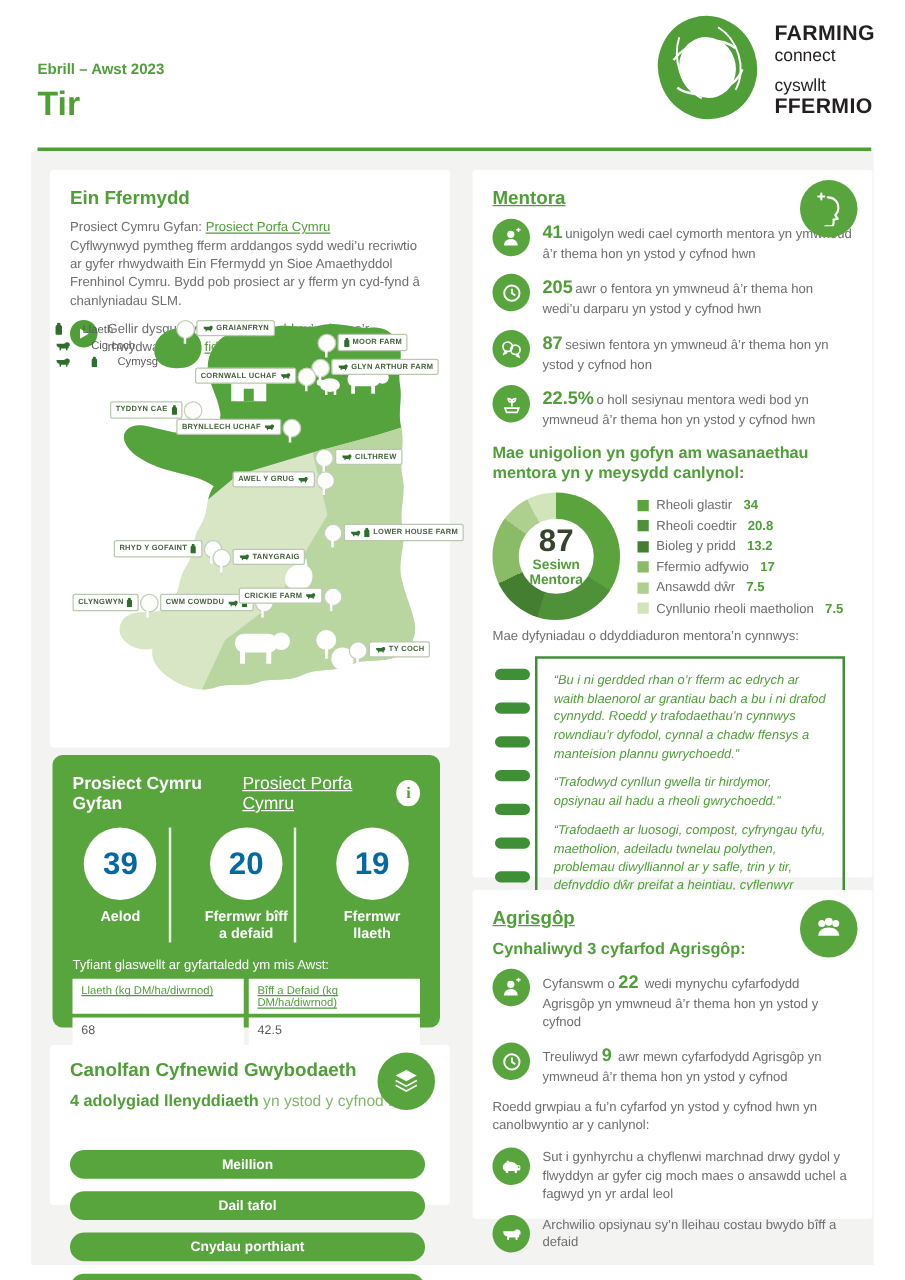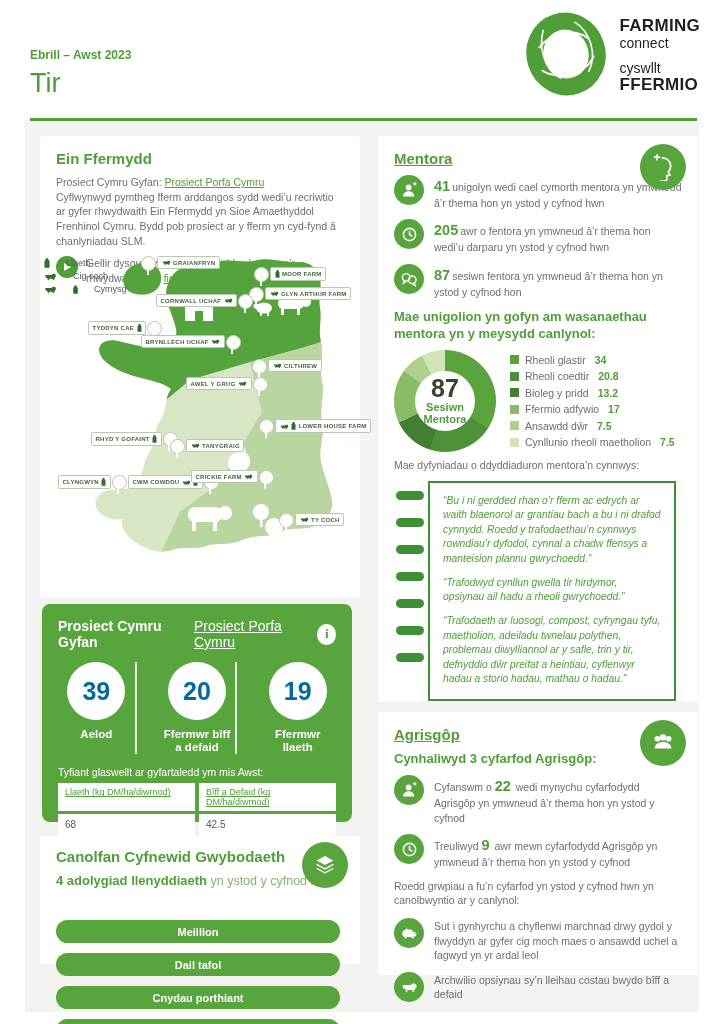--- a/index.html
+++ b/index.html
@@ -1,20 +1,20 @@
 <!DOCTYPE html>
 <html><head>
 <meta charset="utf-8">
 <style>
   html,body{margin:0;padding:0;background:#fff;}
   .page{position:relative;width:724px;height:1024px;background:#fff;overflow:hidden;
         font-family:"Liberation Sans",sans-serif;-webkit-font-smoothing:antialiased;}
   
   .date{position:absolute;left:30px;top:48px;font-size:12px;font-weight:bold;color:#4f9e38;}
-  .title{position:absolute;left:30px;top:68px;font-size:27px;font-weight:normal;color:#4f9e38;margin:0;}
+  .title{position:absolute;left:30px;top:68px;font-size:27px;font-weight:bold;color:#4f9e38;margin:0;}
   .logo{position:absolute;right:24px;top:10px;display:flex;align-items:center;gap:10px;}
   .logo-text div{line-height:1.1;color:#231f20;}
   .lt-b{font-size:17px;font-weight:bold;letter-spacing:.3px;}
   .lt-r{font-size:14px;}
   .lt-gap{height:9px;}
   .rule{position:absolute;left:30px;top:118px;width:667px;height:3px;background:#4f9e38;}
   .bg{position:absolute;left:25px;top:121px;width:674px;height:891px;background:#f3f4f1;}
   
   .card{position:absolute;background:#fff;border-radius:3px;}
   #card-ffermydd{left:40px;top:136px;width:320px;height:462px;}
@@ -398,20 +398,29 @@
       <div class="stat">
         <span class="sicon">
           <svg width="18" height="18" viewBox="0 0 22 20" fill="none" stroke="#fff" stroke-width="1.7">
               <circle cx="7.5" cy="8" r="4.6"></circle>
               <path d="M5 12.2 L4 15 l3-1.4"></path>
               <circle cx="15" cy="11" r="4.6"></circle>
               <path d="M17.5 15.2 L18.5 18 l-3-1.4"></path>
             </svg>
         </span>
         <span class="stext"><b class="num">87</b><span>sesiwn fentora yn ymwneud â’r thema hon yn ystod y cyfnod hon</span></span>
+      </div>
+      <div class="stat">
+        <span class="sicon">
+          <svg width="17" height="17" viewBox="0 0 20 20" fill="none" stroke="#fff" stroke-width="1.6">
+              <path d="M10 12 V6 M10 8 C8 8 6.5 6.5 6.5 4.5 C8.5 4.5 10 6 10 8 Z M10 8 C12 8 13.5 6.5 13.5 4.5 C11.5 4.5 10 6 10 8 Z"></path>
+              <path d="M3.5 13.5 h13 l-1.5 4 h-10 Z"></path>
+            </svg>
+        </span>
+        <span class="stext"><b class="num">22.5%</b><span>o holl sesiynau mentora wedi bod yn ymwneud â’r thema hon yn ystod y cyfnod hwn</span></span>
       </div>
 
       <div class="subhead">Mae unigolion yn gofyn am wasanaethau mentora yn y meysydd canlynol:</div>
 
       <div class="donut-row">
         <div class="donut" style="background: conic-gradient(rgb(91, 163, 60) 0%, rgb(91, 163, 60) 34%, rgb(78, 145, 56) 34%, rgb(78, 145, 56) 54.8%, rgb(68, 127, 49) 54.8%, rgb(68, 127, 49) 68%, rgb(138, 188, 103) 68%, rgb(138, 188, 103) 85%, rgb(174, 208, 142) 85%, rgb(174, 208, 142) 92.5%, rgb(210, 228, 186) 92.5%, rgb(210, 228, 186) 100%);">
           <div class="dcenter">
             <span class="dnum">87</span>
             <span class="dlab">Sesiwn</span>
             <span class="dlab">Mentora</span>

